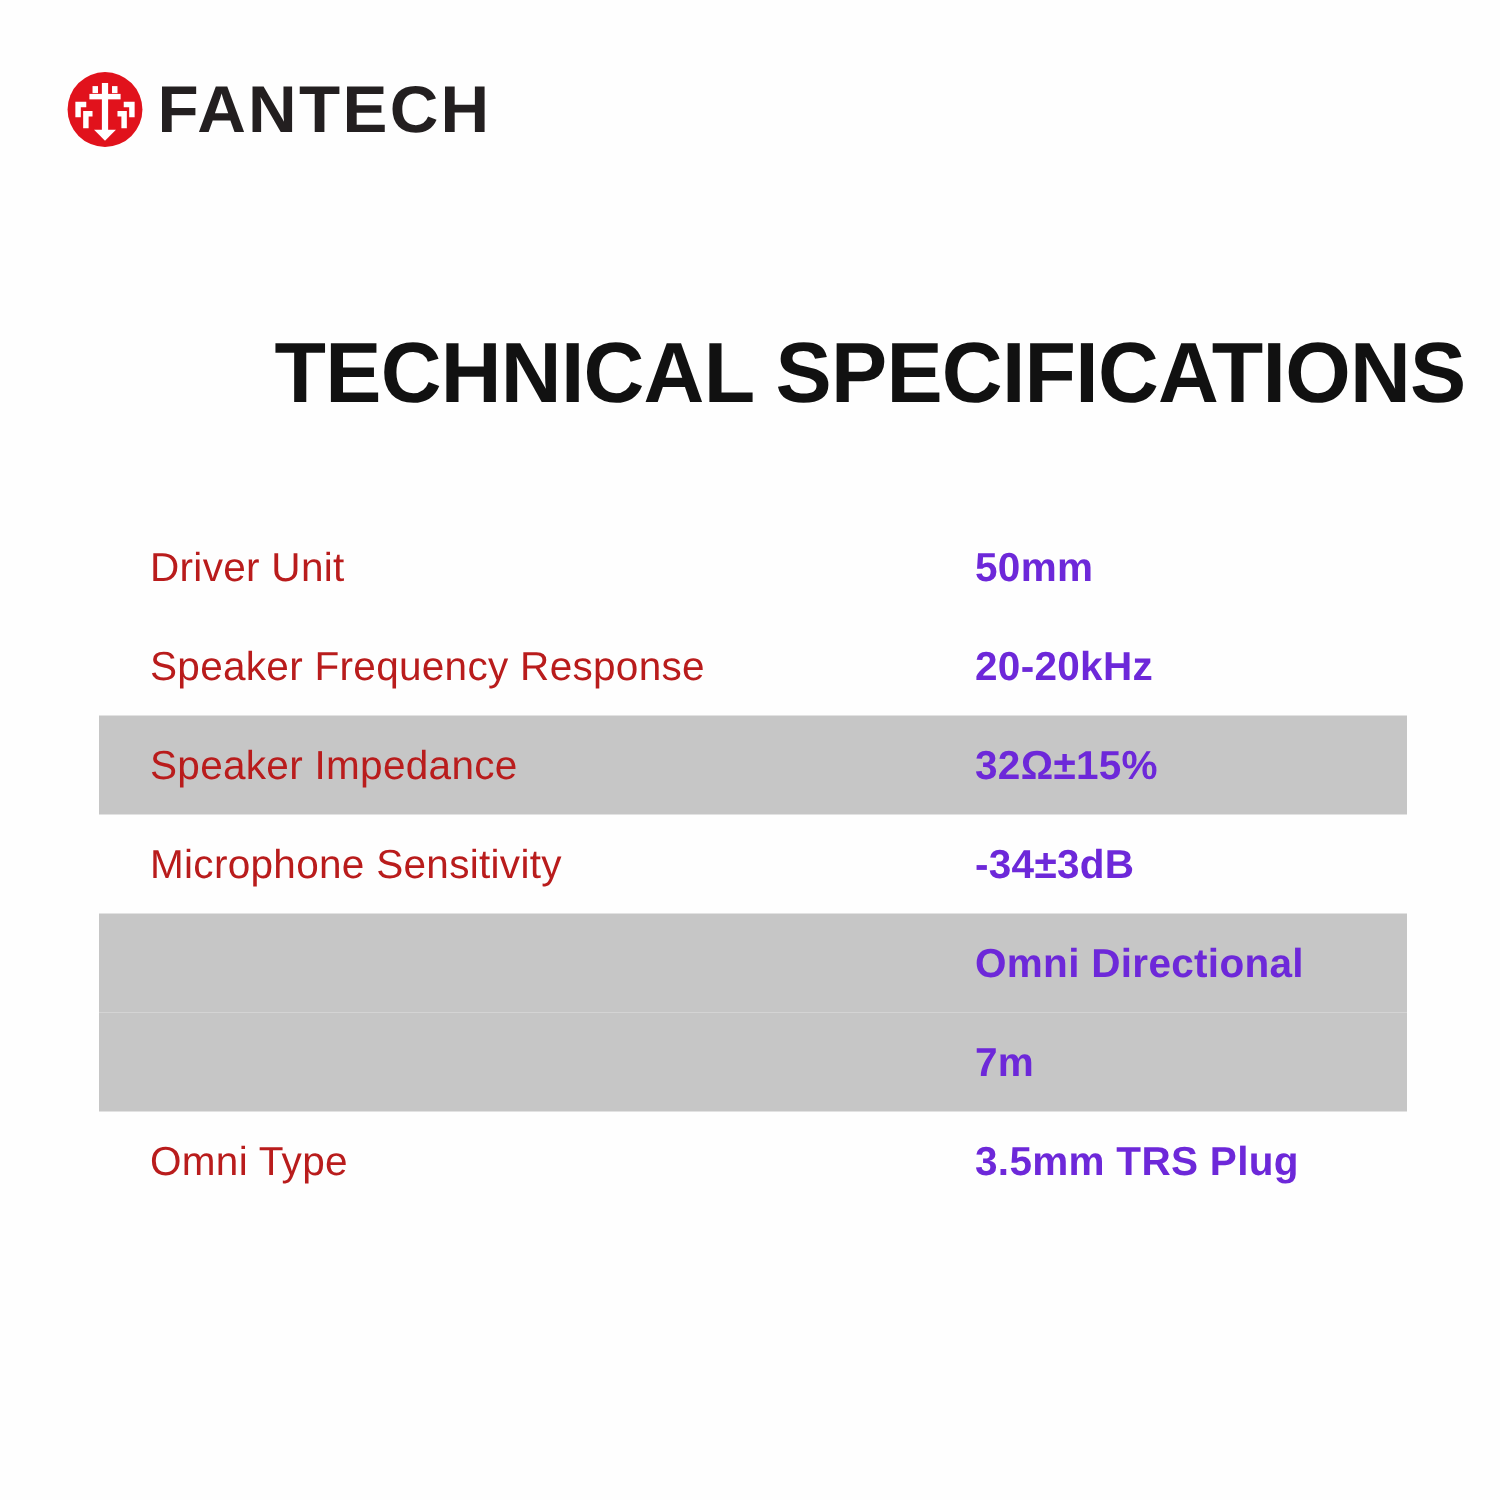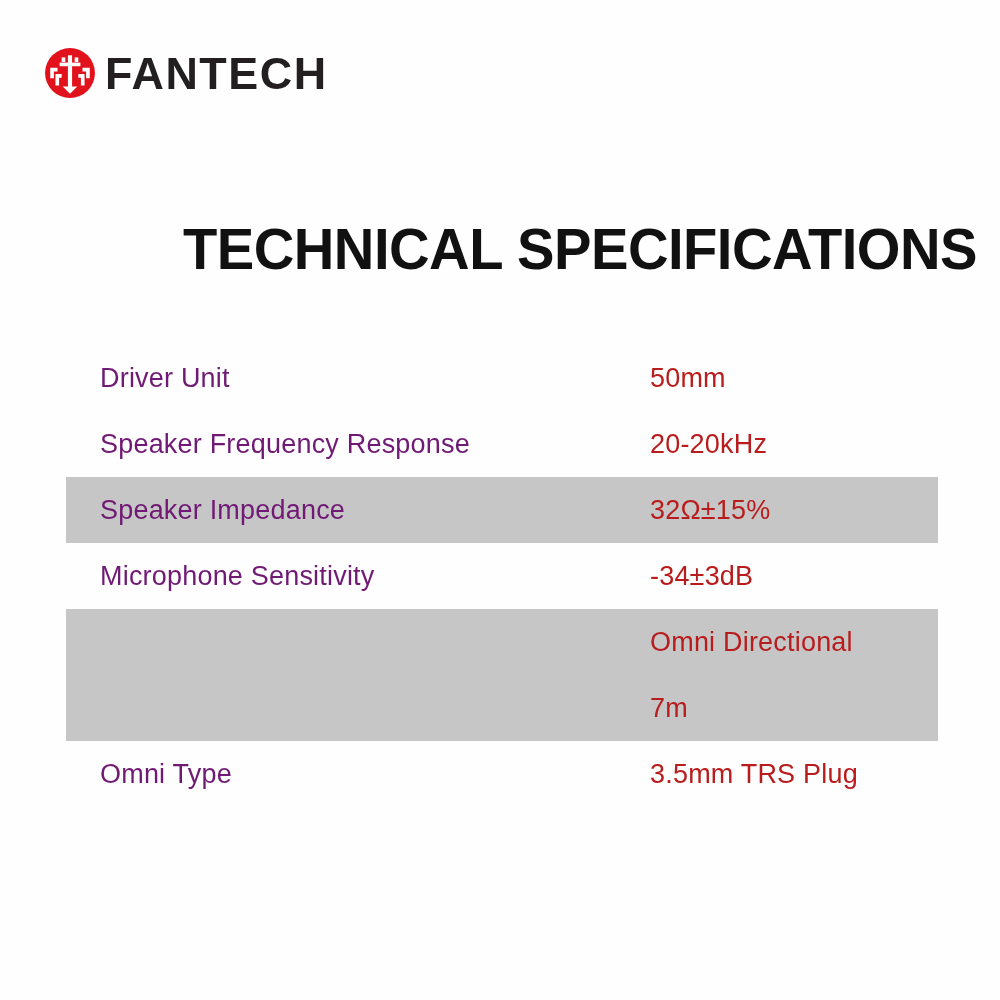--- a/index.html
+++ b/index.html
@@ -88,31 +88,31 @@
   }
   .spec-row.shaded {
     background: #c6c6c6;
   }
   .spec-label {
     position: absolute;
     left: 34px;
     font-size: 27px;
     line-height: 30px;
     font-weight: 400;
-    color: #701a75;
+    color: #b91c1c;
     letter-spacing: 0.2px;
     white-space: nowrap;
   }
   .spec-value {
     position: absolute;
     left: 584px;
     font-size: 27px;
     line-height: 30px;
-    font-weight: 400;
-    color: #b91c1c;
+    font-weight: 700;
+    color: #6d28d9;
     letter-spacing: 0.2px;
     white-space: nowrap;
   }
 </style>
 </head>
 <body>
 
 <div class="page">
 
   <div class="brand">

